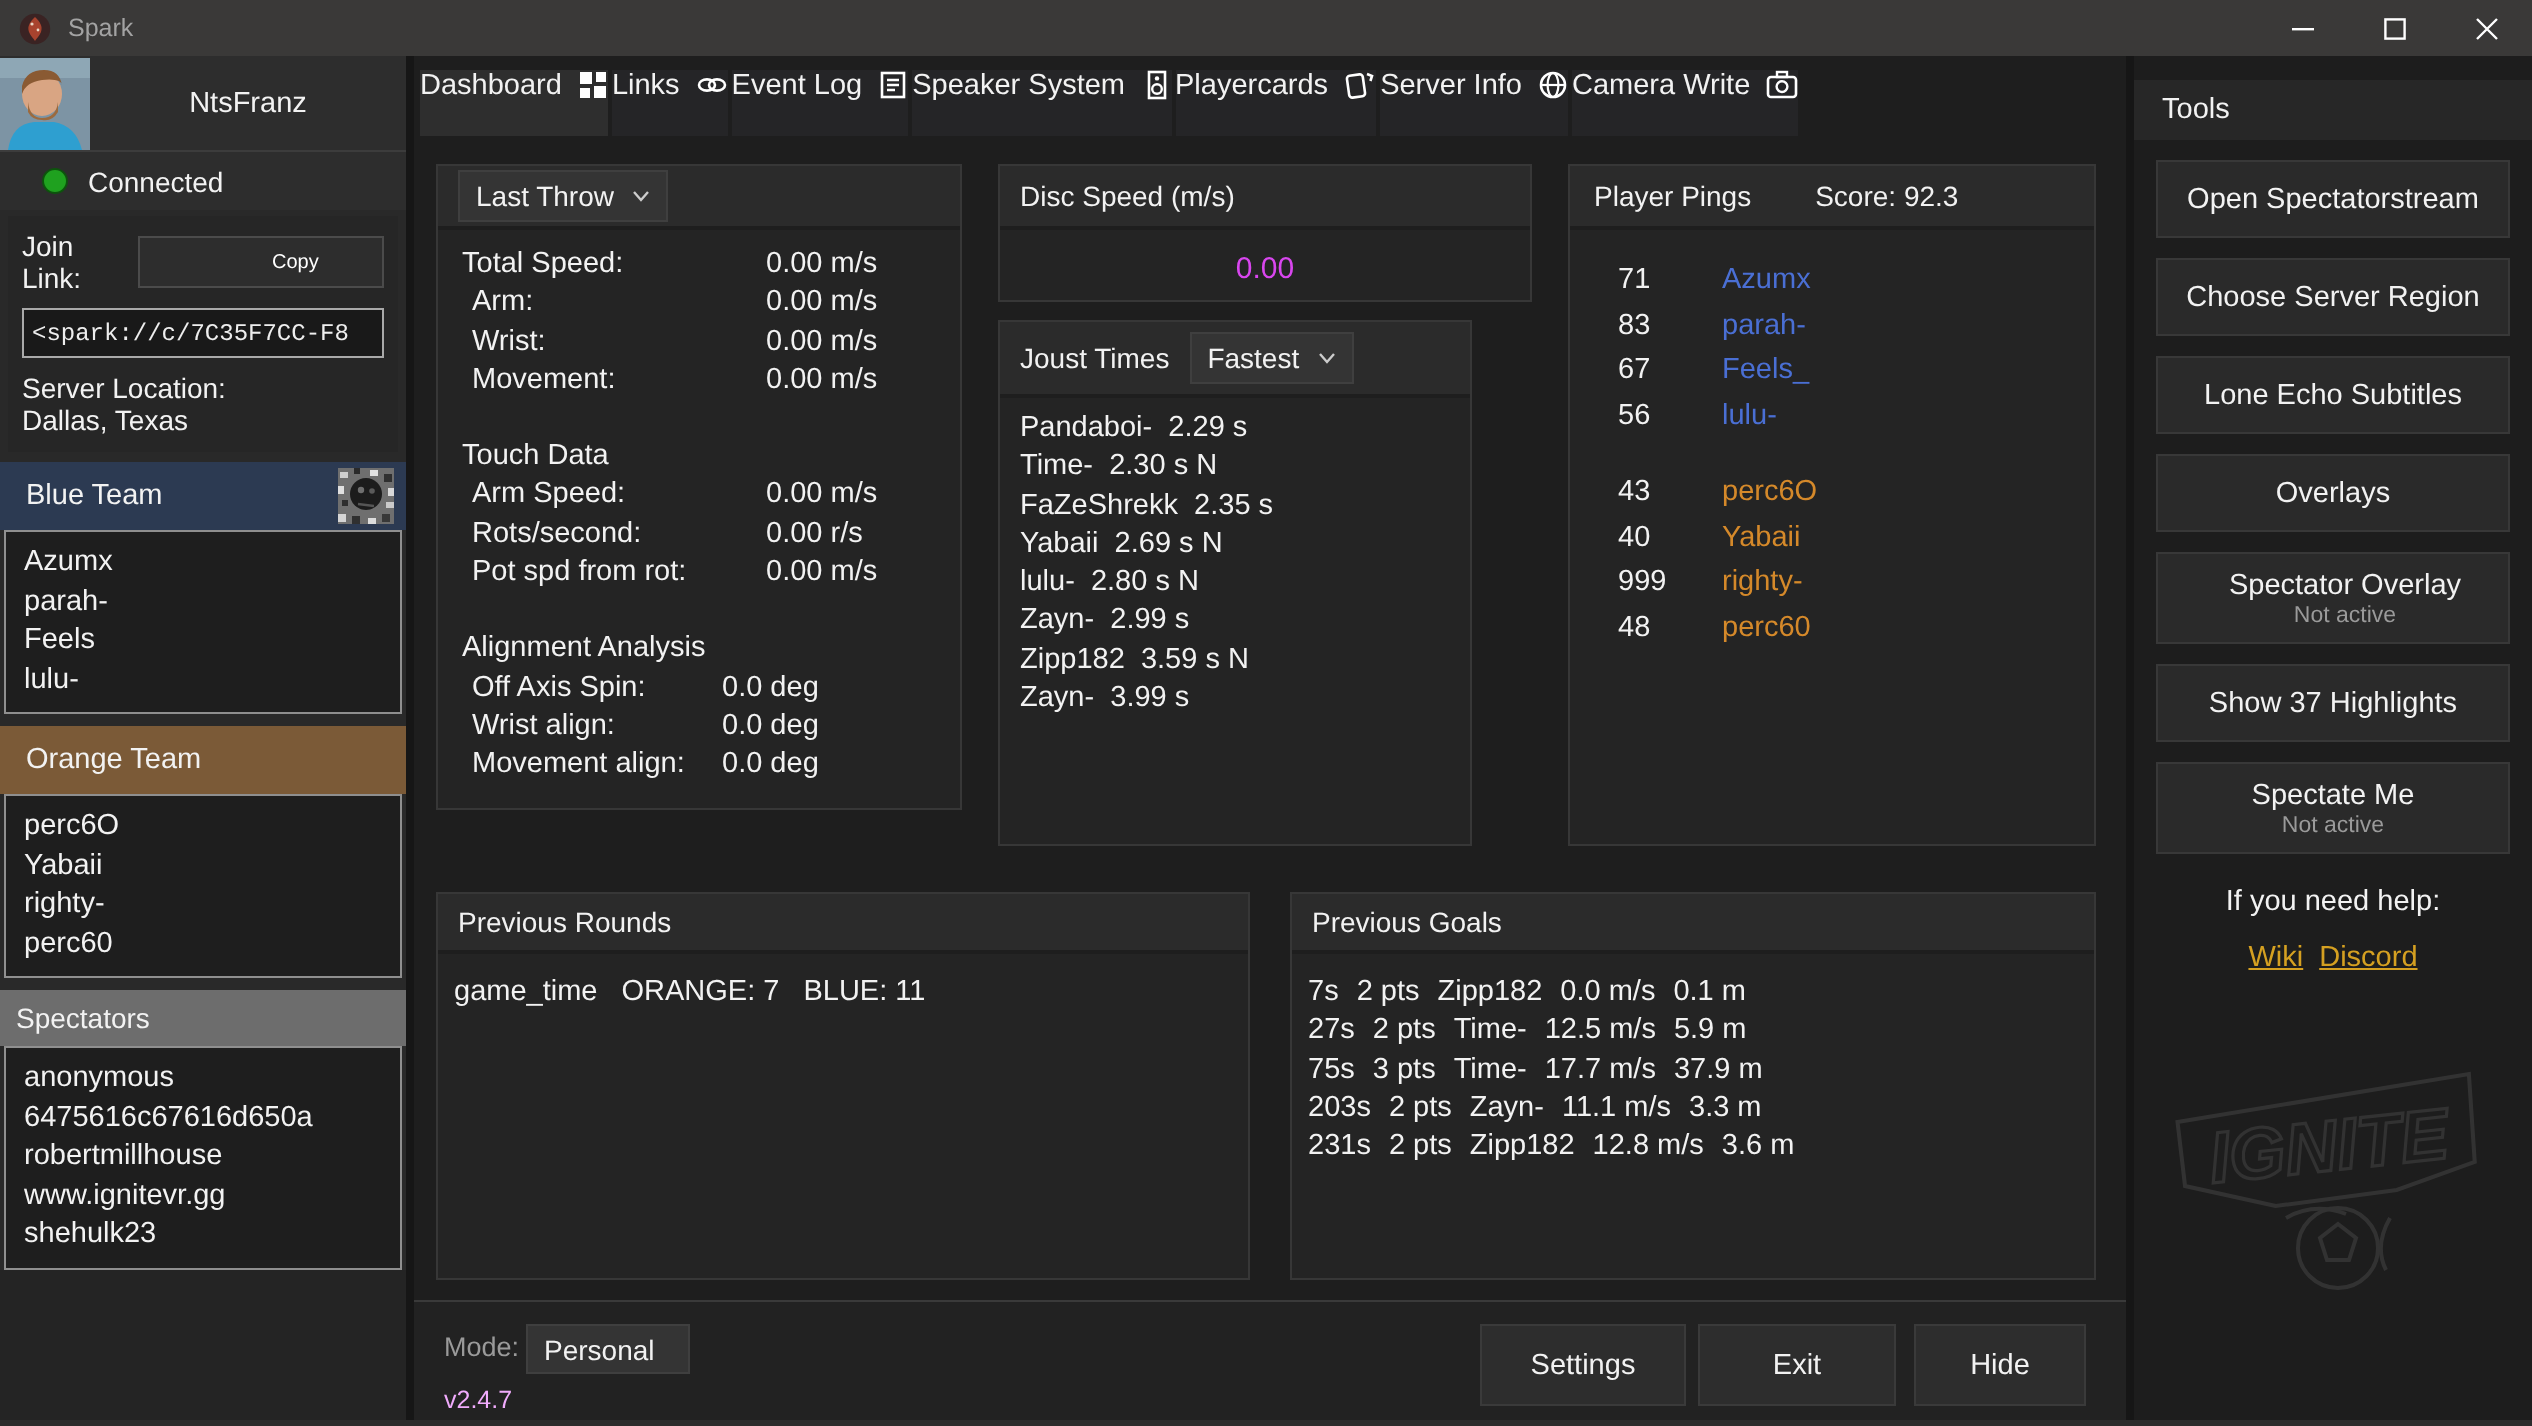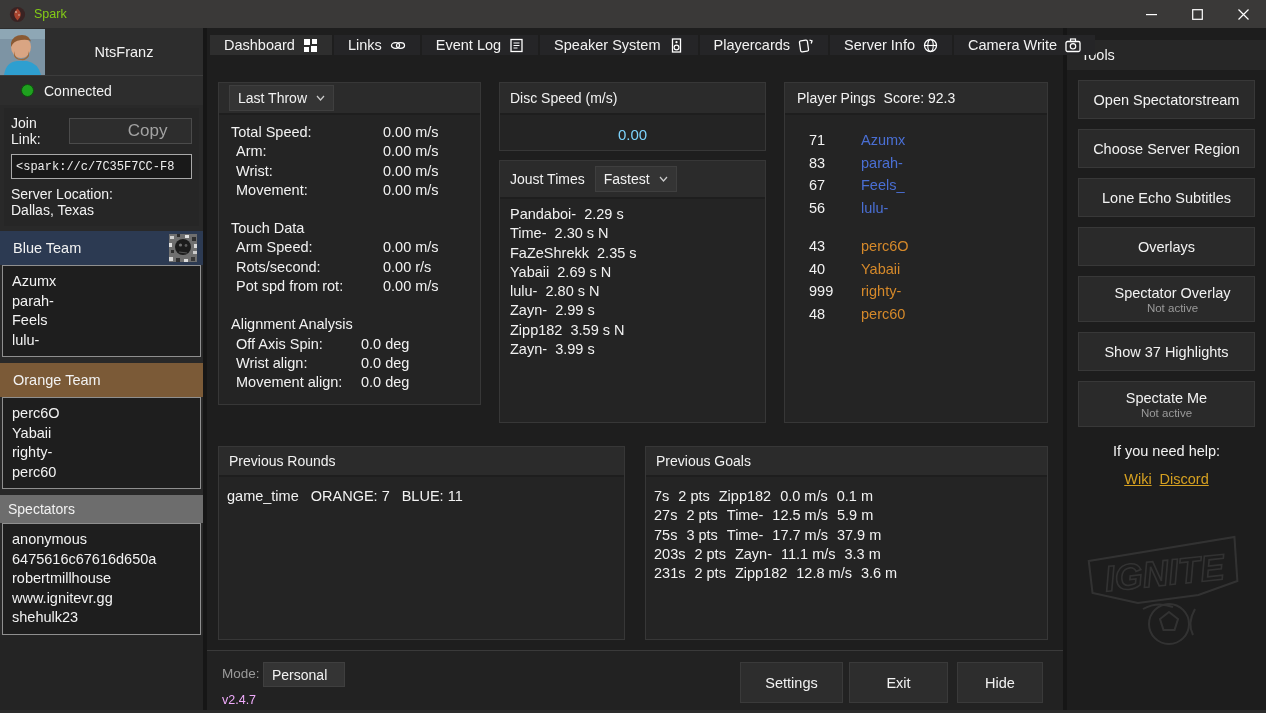--- a/index.html
+++ b/index.html
@@ -1,66 +1,66 @@
 <!DOCTYPE html>
 <html><head>
 <meta charset="utf-8">
 <style>
   html,body{margin:0;padding:0;background:#101010;}
   body{width:1266px;height:713px;overflow:hidden;position:relative;
        font-family:"Liberation Sans",sans-serif;color:#f2f2f2;font-size:14px;
        -webkit-font-smoothing:antialiased;}
   .titlebar{height:28px;background:#3a3938;display:flex;align-items:center;}
   .titlebar .app-ico{width:17px;height:17px;margin:0 8px 0 9px;}
-  .titlebar .title{font-size:12.5px;color:#84cc16;flex:1;}
+  .titlebar .title{font-size:12.5px;color:#a3a3a3;flex:1;}
   .winbtn{width:46px;height:28px;display:flex;align-items:center;justify-content:center;cursor:default;}
   .winbtn svg{display:block}
   .app{display:flex;height:685px;}
 
   
   .lsb{width:203px;background:#292929;flex:none;display:flex;flex-direction:column;border-right:4px solid #161616;}
   .user-row{height:47px;display:flex;align-items:center;background:#2d2d2d;border-bottom:1px solid #3c3c3c;}
   .user-row .avatar{width:45px;height:46px;flex:none;}
   .user-row .uname{flex:1;text-align:center;font-size:14.5px;}
   .status-row{height:29px;display:flex;align-items:center;padding-left:21px;gap:10px;background:#2d2d2d;}
   .dot{width:11px;height:11px;border-radius:50%;background:#1fa11f;border:1px solid #0d530d;}
   .join-panel{margin:3px 4px 2px 4px;background:#262626;padding:7px 7px 8px 7px;}
   .join-top{display:flex;align-items:center;justify-content:space-between;}
-  .copy-btn{width:88px;height:24px;background:#2d2d2d;border:1px solid #4b4b4b;color:#a3a3a3;
-            display:flex;align-items:center;justify-content:center;font-size:17px;padding-left:34px;}
+  .copy-btn{width:88px;height:24px;background:#2d2d2d;border:1px solid #4b4b4b;color:#ffffff;
+            display:flex;align-items:center;justify-content:center;font-size:10px;padding-left:34px;}
   .join-input{width:100%;box-sizing:border-box;margin-top:7px;background:#191919;border:1px solid #a9a9a9;
               color:#eee;font-family:"Liberation Mono",monospace;font-size:12px;height:25px;padding:0 4px;}
   .srv-label{margin-top:7px;}
   .team-header{height:34px;display:flex;align-items:center;padding-left:13px;font-size:14.5px;}
   .team-header.blue{background:#2c3a52;margin-top:3px;}
   .team-header.orange{background:#7b5a37;margin-top:6px;}
   .spec-header{height:28px;display:flex;align-items:center;padding-left:8px;background:#6d6d6d;margin-top:6px;}
   .team-list{background:#1e1e1e;border:1px solid #8f8f8f;margin:0 2px;padding:6px 9px;line-height:19.5px;font-size:14.5px;}
   .skull{margin-left:auto;margin-right:6px;width:28px;height:28px;}
   .lsb-fill{flex:1;background:#242424;}
 
   
   .main{flex:1;position:relative;background:#1e1e1e;border-right:4px solid #161616;}
   .tabbar{position:absolute;left:3px;top:7px;display:flex;gap:2px;}
-  .tab{display:flex;align-items:center;gap:8px;height:20px;padding:0 14px;background:#252527;font-size:14.5px;white-space:nowrap;cursor:default;}
+  .tab{display:flex;gap:8px;height:33px;padding:0 0;background:#252527;font-size:14.5px;white-space:nowrap;cursor:default;}
   .tab.active{background:#2e2e2e;}
   .tab svg{display:block;}
   .panel{position:absolute;background:#242424;border:1px solid #373737;box-sizing:border-box;}
   .phead{background:#2b2b2b;border-bottom:2px solid #1e1e1e;display:flex;align-items:center;padding:0 10px;gap:10px;}
   .phead.h30{height:30px;}
   .combo{background:#343434;border:1px solid #3f3f3f;height:24px;display:flex;align-items:center;gap:9px;padding:0 8px;font-size:14px;cursor:default;}
   .chev{width:9px;height:6px;display:block;}
   .lt-body{padding:8px 12px;line-height:19.3px;font-size:14.5px;}
   .lt-row{display:flex;align-items:center;}
   .lt-row .l{width:152px;flex:none;}
   .lt-row.ind .l{padding-left:5px;width:147px;}
   .sect-gap{height:19px;}
-  .disc-val{text-align:center;padding-top:11px;font-size:15px;color:#7dd3fc;}
+  .disc-val{text-align:center;padding-top:11px;font-size:15px;color:#d946ef;}
   .joust-body{padding:6px 10px;line-height:19.3px;font-size:14.5px;}
-  .ping-head{display:flex;gap:8px;align-items:center;height:30px;padding:0 12px;background:#2b2b2b;border-bottom:2px solid #1e1e1e;}
+  .ping-head{display:flex;gap:32px;align-items:center;height:30px;padding:0 12px;background:#2b2b2b;border-bottom:2px solid #1e1e1e;}
   .ping-body{padding:14px 0 0 24px;font-size:14.5px;}
   .ping-row{line-height:22.5px;display:flex;}
   .ping-num{width:52px;flex:none;}
   .grp-gap{height:16px;}
   .c-blue{color:#4a6fd4;}
   .c-orange{color:#d5892a;}
   .rounds-body,.goals-body{padding:10px 8px;line-height:19.3px;font-size:14.5px;}
   .goal-row span{margin-right:9px;}
   .round-row span{margin-right:12px;}
 
@@ -307,21 +307,21 @@
       </div>
     </div>
 
     <div class="panel" style="left:292px;top:54px;width:267px;height:69px;">
       <div class="phead h30">
           <span>Disc Speed (m/s)</span>
         </div>
       <div class="disc-val">0.00</div>
     </div>
 
-    <div class="panel" style="left:292px;top:132px;width:267px;height:263px;">
+    <div class="panel" style="left:292px;top:132px;width:237px;height:263px;">
       <div class="phead" style="height:36px;">
         <span>Joust Times</span>
         <div class="combo">
           <span>Fastest</span>
           <svg class="chev" viewBox="0 0 9 6">
               <path d="M1 1 L4.5 5 L8 1" fill="none" stroke="#ccc" stroke-width="1.2"></path>
             </svg>
         </div>
       </div>
       <div class="joust-body">

